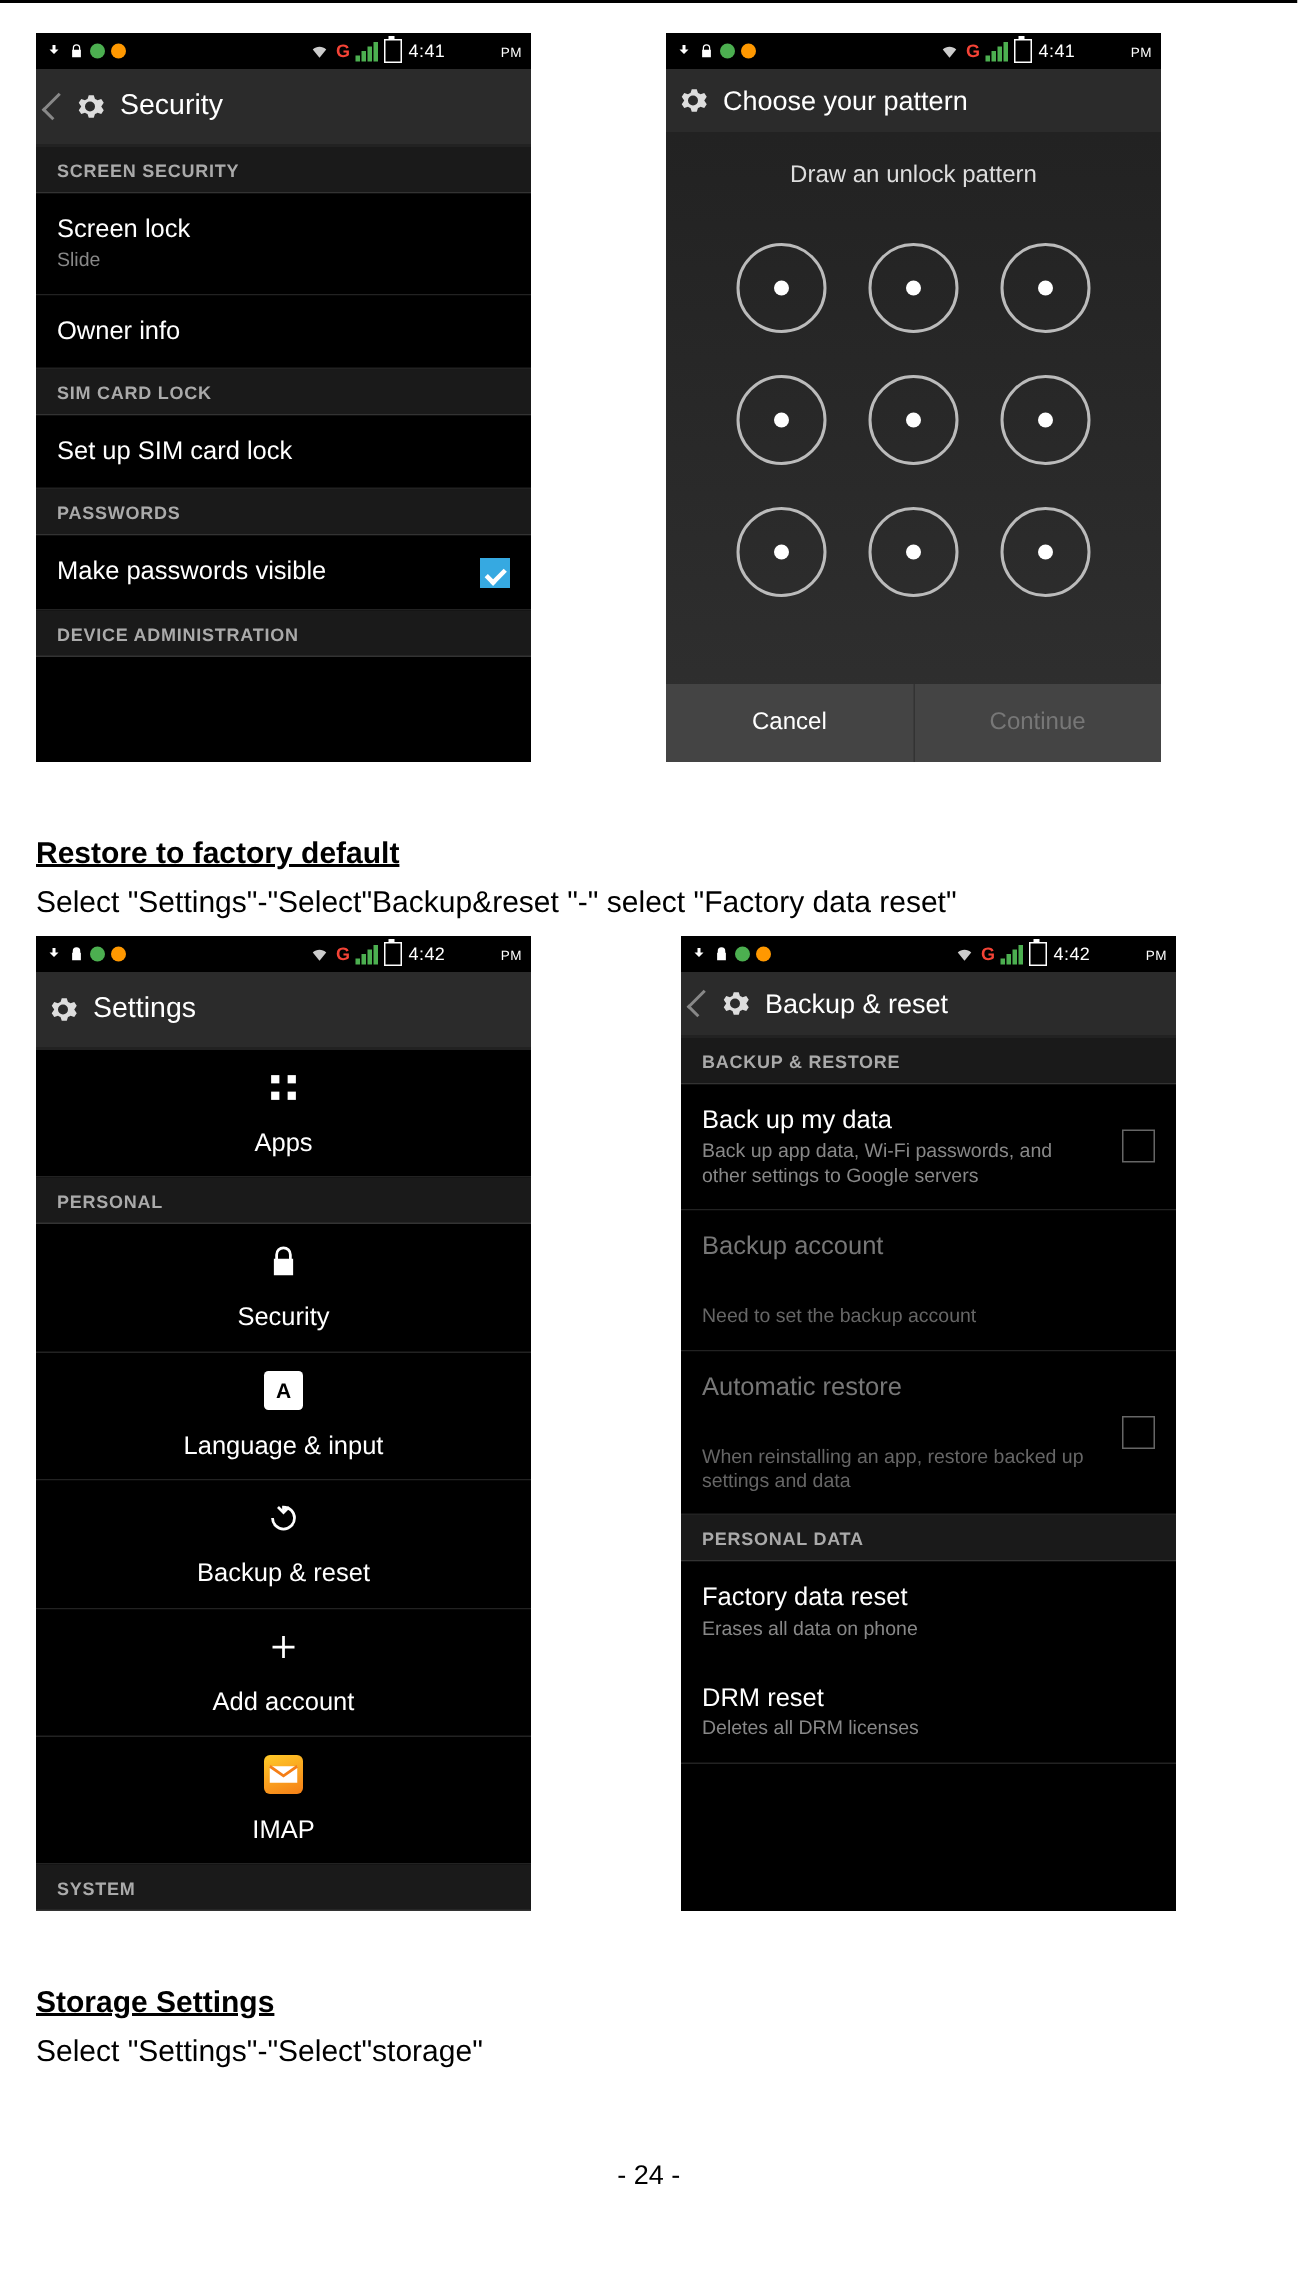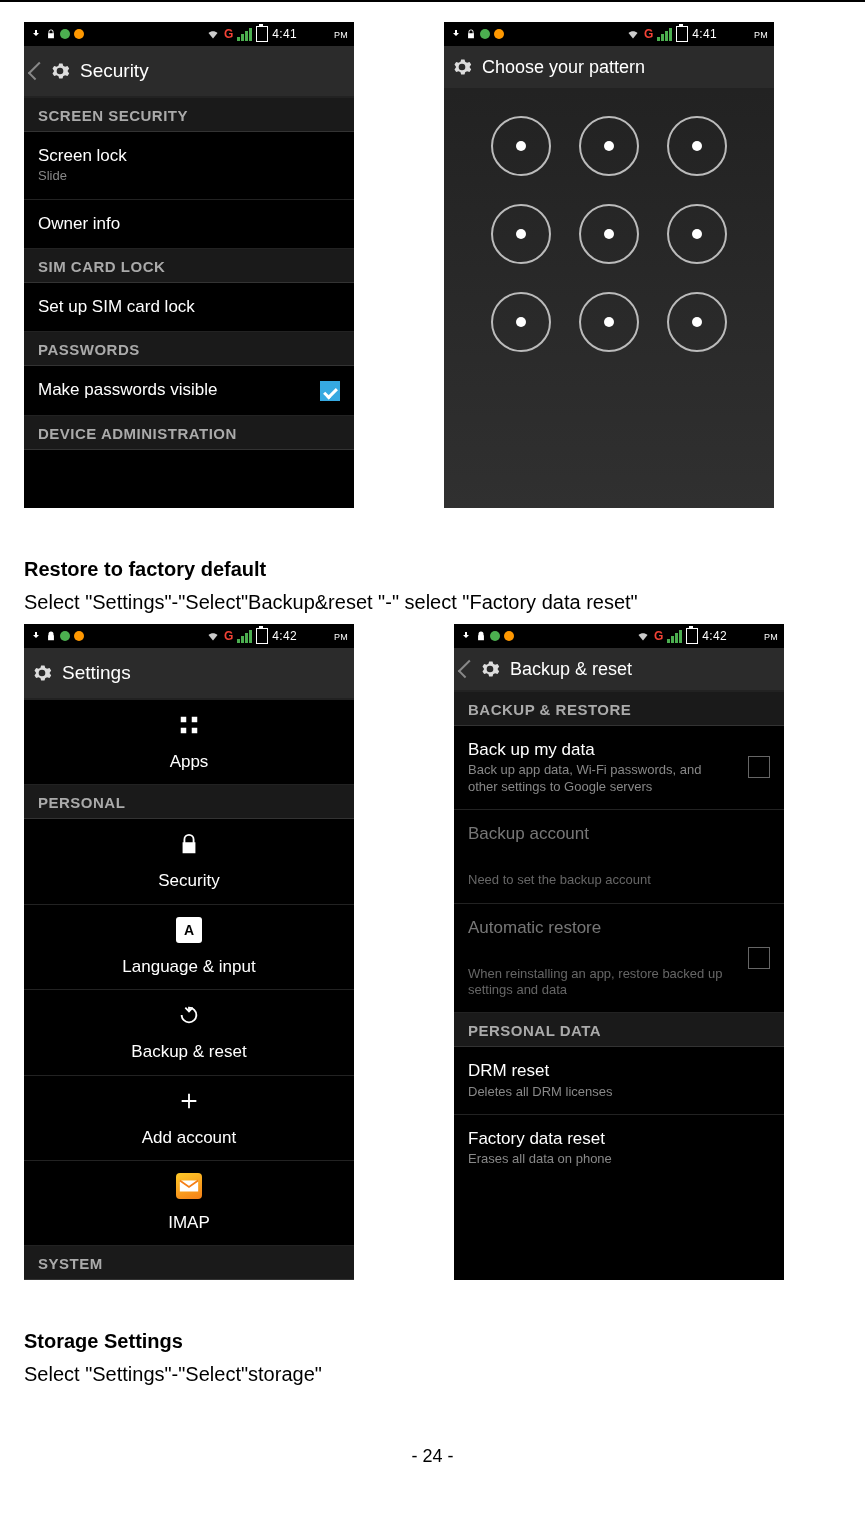--- a/index.html
+++ b/index.html
@@ -81,21 +81,21 @@
     width: 8px; height: 14px; border-left: 2px solid #888; border-bottom: 2px solid #888;
     transform: rotate(45deg); margin-right: -2px;
   }
   .titlebar .gear {
     width: 20px; height: 20px;
   }
 
   .section-header {
     background: #1a1a1a;
     color: #aaa;
-    font-size: 15px;
+    font-size: 12px;
     font-weight: bold;
     letter-spacing: 0.5px;
     padding: 9px 14px 7px;
     border-bottom: 1px solid #333;
   }
 
   .item {
     background:#000;
     padding: 14px 14px;
     border-bottom: 1px solid #222;
@@ -150,20 +150,21 @@
   .li-icon.placeholder { background:#fff; color:#000; border-radius:3px; font-weight:bold; font-size:14px; }
   .li-icon.imap {
     background: linear-gradient(160deg,#ffca28,#f57f17); border-radius:4px;
   }
 
   
   .doc-heading {
     font-weight: bold;
     font-size: 20px;
     margin: 20px 0 10px;
+    text-decoration: underline;
   }
   .doc-text {
     font-size: 20px;
     margin: 4px 0 10px;
   }
   .page-num {
     text-align: center;
     font-size: 18px;
     margin-top: 60px;
   }
@@ -276,20 +277,21 @@
       <div class="titlebar small">
         <span class="gear">
           <svg viewBox="0 0 24 24" fill="#ddd">
               <path d="M12 8a4 4 0 100 8 4 4 0 000-8zm9 4l2 3-2 3-3-1a8 8 0 01-2 1l-1 3h-4l-1-3a8 8 0 01-2-1l-3 1-2-3 2-3-2-3 2-3 3 1a8 8 0 012-1l1-3h4l1 3a8 8 0 012 1l3-1 2 3-2 3z"></path>
             </svg>
         </span>
         <span>Choose your pattern</span>
       </div>
 
       <div class="pattern-body">
+        <div class="pattern-caption">Draw an unlock pattern</div>
         <div class="pattern-grid">
           <div class="pattern-dot">
               <div class="inner"></div>
             </div>
           <div class="pattern-dot">
               <div class="inner"></div>
             </div>
           <div class="pattern-dot">
               <div class="inner"></div>
             </div>
@@ -303,20 +305,28 @@
               <div class="inner"></div>
             </div>
           <div class="pattern-dot">
               <div class="inner"></div>
             </div>
           <div class="pattern-dot">
               <div class="inner"></div>
             </div>
           <div class="pattern-dot">
               <div class="inner"></div>
+            </div>
+        </div>
+        <div class="pattern-buttons">
+          <div class="btn">
+              <span>Cancel</span>
+            </div>
+          <div class="btn">
+              <span>Continue</span>
             </div>
         </div>
       </div>
     </div>
   </div>
 
   <div class="doc-heading">Restore to factory default</div>
   <div class="doc-text">Select "Settings"-"Select"Backup&amp;reset "-" select "Factory data reset"</div>
 
   <div class="shot-row" style="gap:100px;">
@@ -473,33 +483,33 @@
       <div class="item disabled">
         <div class="txt">
           <div class="title">Automatic restore</div>
           <div class="subtitle">When reinstalling an app, restore backed up settings and data</div>
         </div>
         <span class="checkbox off"></span>
       </div>
 
       <div class="section-header">PERSONAL DATA</div>
 
+      <div class="item" style="border-bottom:none;">
+        <div class="txt">
+          <div class="title">Factory data reset</div>
+          <div class="subtitle">Erases all data on phone</div>
+        </div>
+      </div>
+
       <div class="item">
         <div class="txt">
           <div class="title">DRM reset</div>
           <div class="subtitle">Deletes all DRM licenses</div>
         </div>
       </div>
-
-      <div class="item" style="border-bottom:none;">
-        <div class="txt">
-          <div class="title">Factory data reset</div>
-          <div class="subtitle">Erases all data on phone</div>
-        </div>
-      </div>
     </div>
   </div>
 
   <div class="doc-heading">Storage Settings</div>
   <div class="doc-text">Select "Settings"-"Select"storage"</div>
 
   <div class="page-num">- 24 -</div>
 </div>
 
 </body></html>

